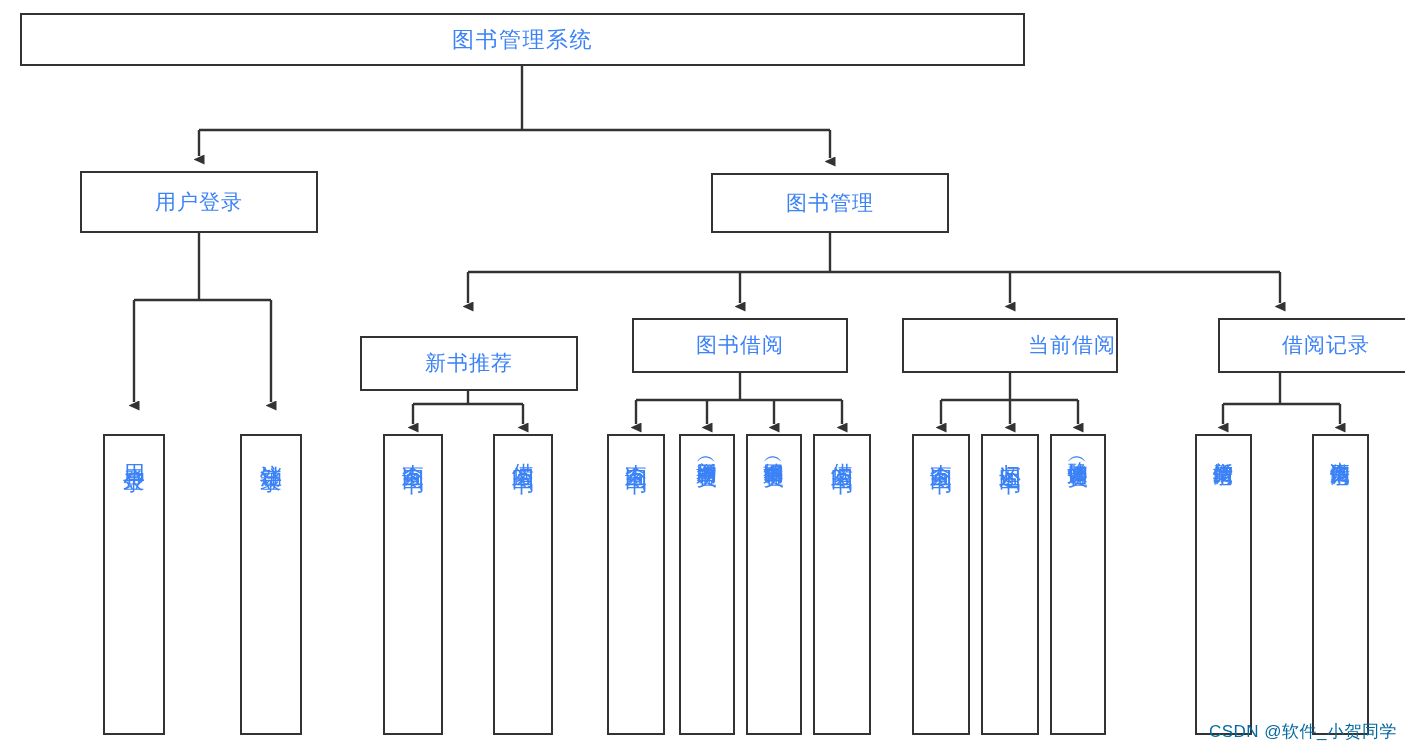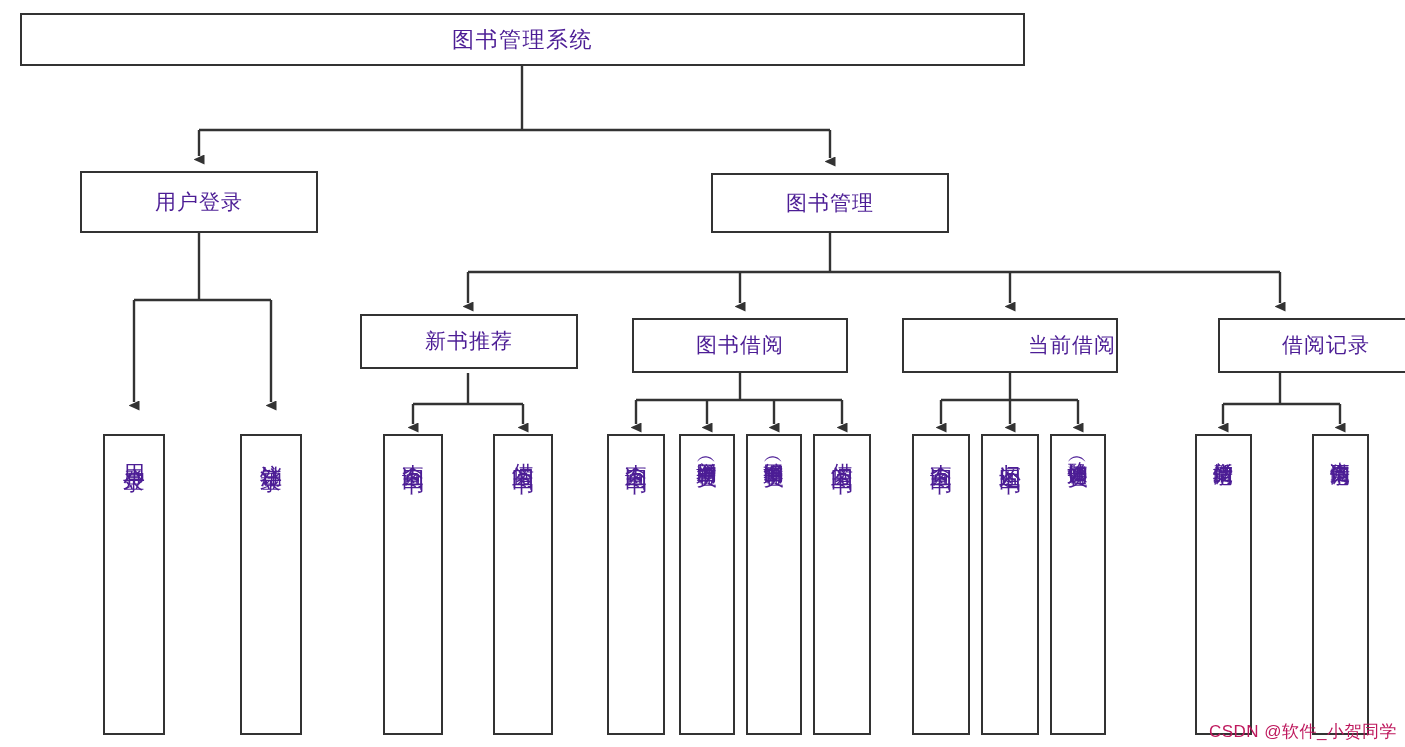--- a/index.html
+++ b/index.html
@@ -27,21 +27,21 @@
     pointer-events: none;
   }
   .node {
     position: absolute;
     box-sizing: border-box;
     border: 2px solid #333333;
     background: #ffffff;
     display: flex;
     align-items: center;
     justify-content: center;
-    color: #4c1d95;
+    color: #3b82f6;
   }
   .node-label {
     text-align: center;
     line-height: 1.18;
     white-space: nowrap;
   }
   
   .node.h .node-label {
     font-size: 21px;
     letter-spacing: 1px;
@@ -66,21 +66,21 @@
   }
   .node.v.small .node-label {
     font-size: 20px;
     letter-spacing: 1px;
   }
   .watermark {
     position: absolute;
     right: 8px;
     bottom: 4px;
     font-size: 17px;
-    color: #be185d;
+    color: #0369a1;
     letter-spacing: 0.5px;
     white-space: nowrap;
     user-select: none;
   }
 </style>
 </head>
 <body>
 
 <div id="canvas">
 
@@ -139,21 +139,21 @@
     <span class="node-label">图书管理系统</span>
   </div>
 
   <div class="node h" style="left:80px; top:171px; width:238px; height:62px;">
     <span class="node-label">用户登录</span>
   </div>
   <div class="node h" style="left:711px; top:173px; width:238px; height:60px;">
     <span class="node-label">图书管理</span>
   </div>
 
-  <div class="node h" style="left:360px; top:314px; width:218px; height:55px;">
+  <div class="node h" style="left:360px; top:336px; width:218px; height:55px;">
     <span class="node-label">新书推荐</span>
   </div>
   <div class="node h" style="left:632px; top:318px; width:216px; height:55px;">
     <span class="node-label">图书借阅</span>
   </div>
   <div class="node h" style="left:902px; top:318px; width:216px; height:55px;justify-content:flex-end;">
     <span class="node-label">当前借阅</span>
   </div>
   <div class="node h" style="left:1218px; top:318px; width:216px; height:55px;">
     <span class="node-label">借阅记录</span>

